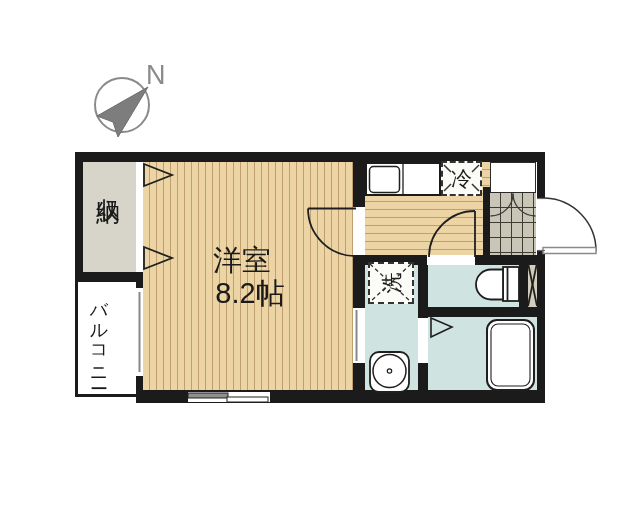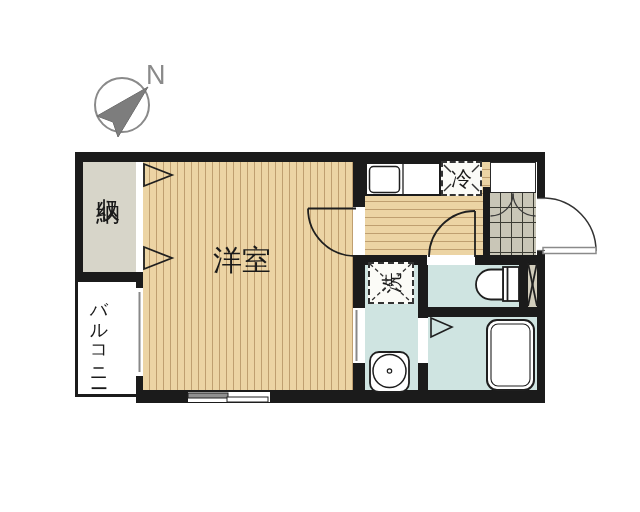--- a/index.html
+++ b/index.html
@@ -167,14 +167,15 @@
     <line x1="356.5" y1="310" x2="356.5" y2="361" stroke="#888888" stroke-width="2"></line>
   </svg>
 
   <div class="label" style="left:146px;top:60px;font-size:27px;color:#8a8a8a;">N</div>
 
   <div class="label v-label" style="left:96px;top:179px;font-size:24px;">収納</div>
 
   <div class="label v-label" style="left:90px;top:289px;font-size:18px;letter-spacing:2px;">バルコニー</div>
 
   <div class="label" style="left:170px;top:241px;width:144px;text-align:center;font-size:29px;">洋室</div>
+  <div class="label" style="left:170px;top:274px;width:160px;text-align:center;font-size:29px;">8.2帖</div>
 
 </div>
 
 </body></html>

